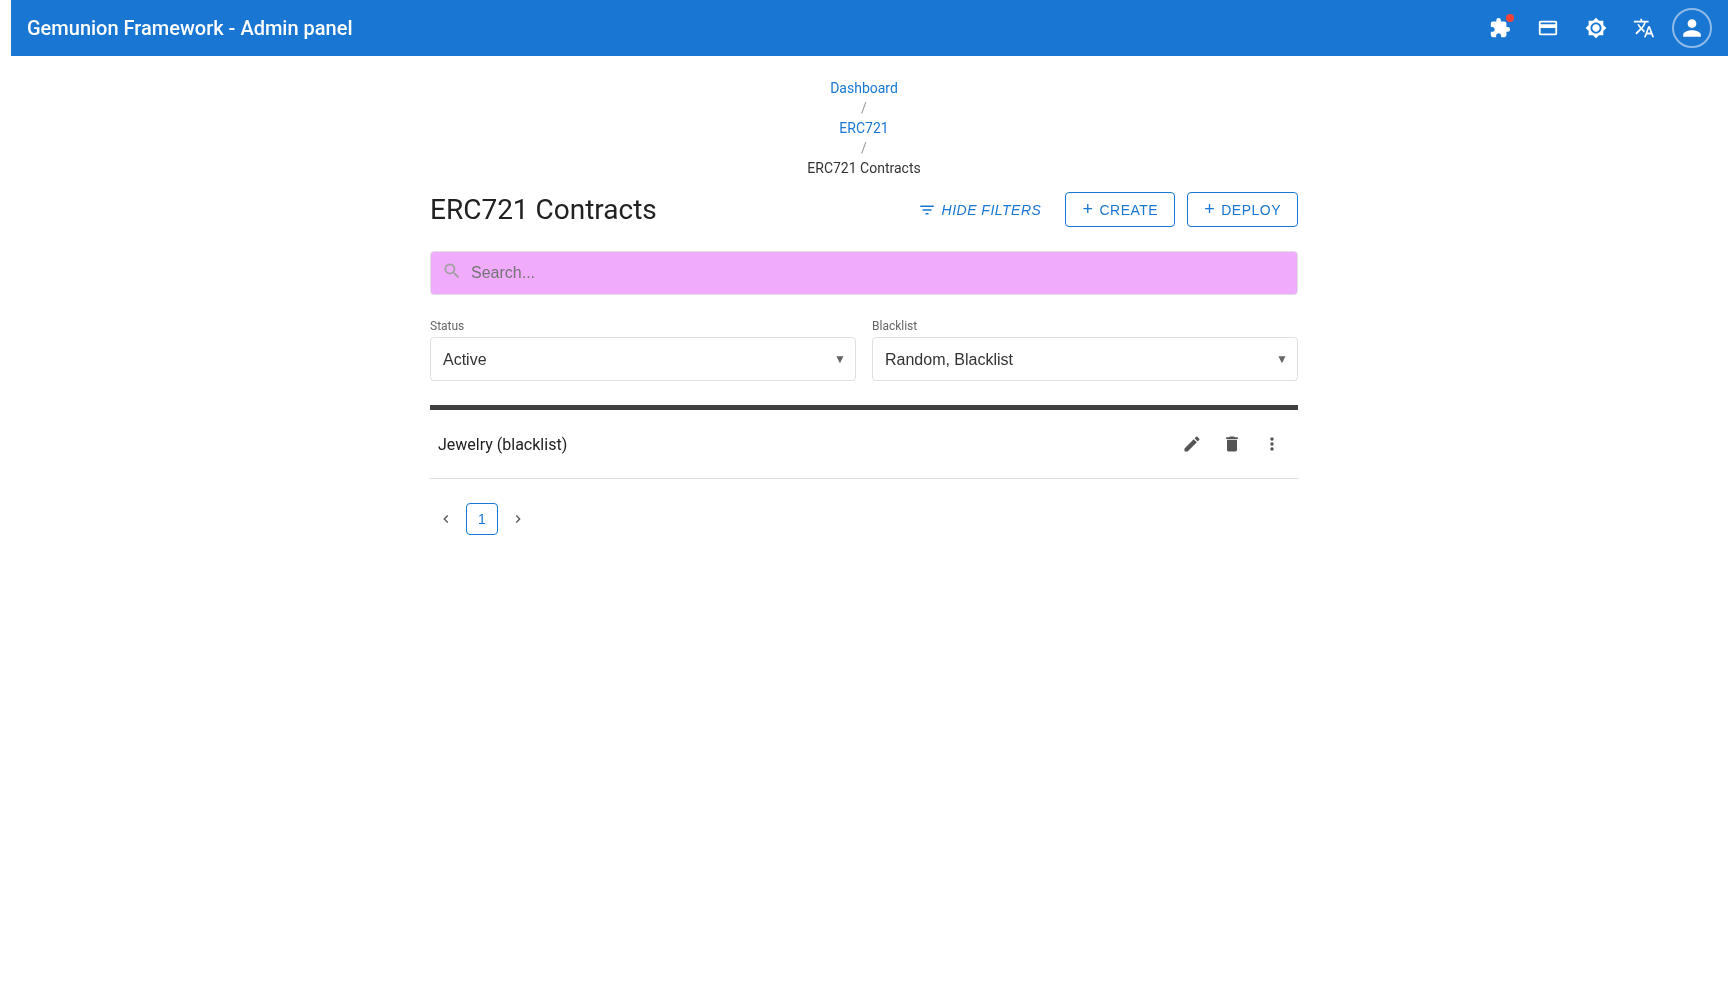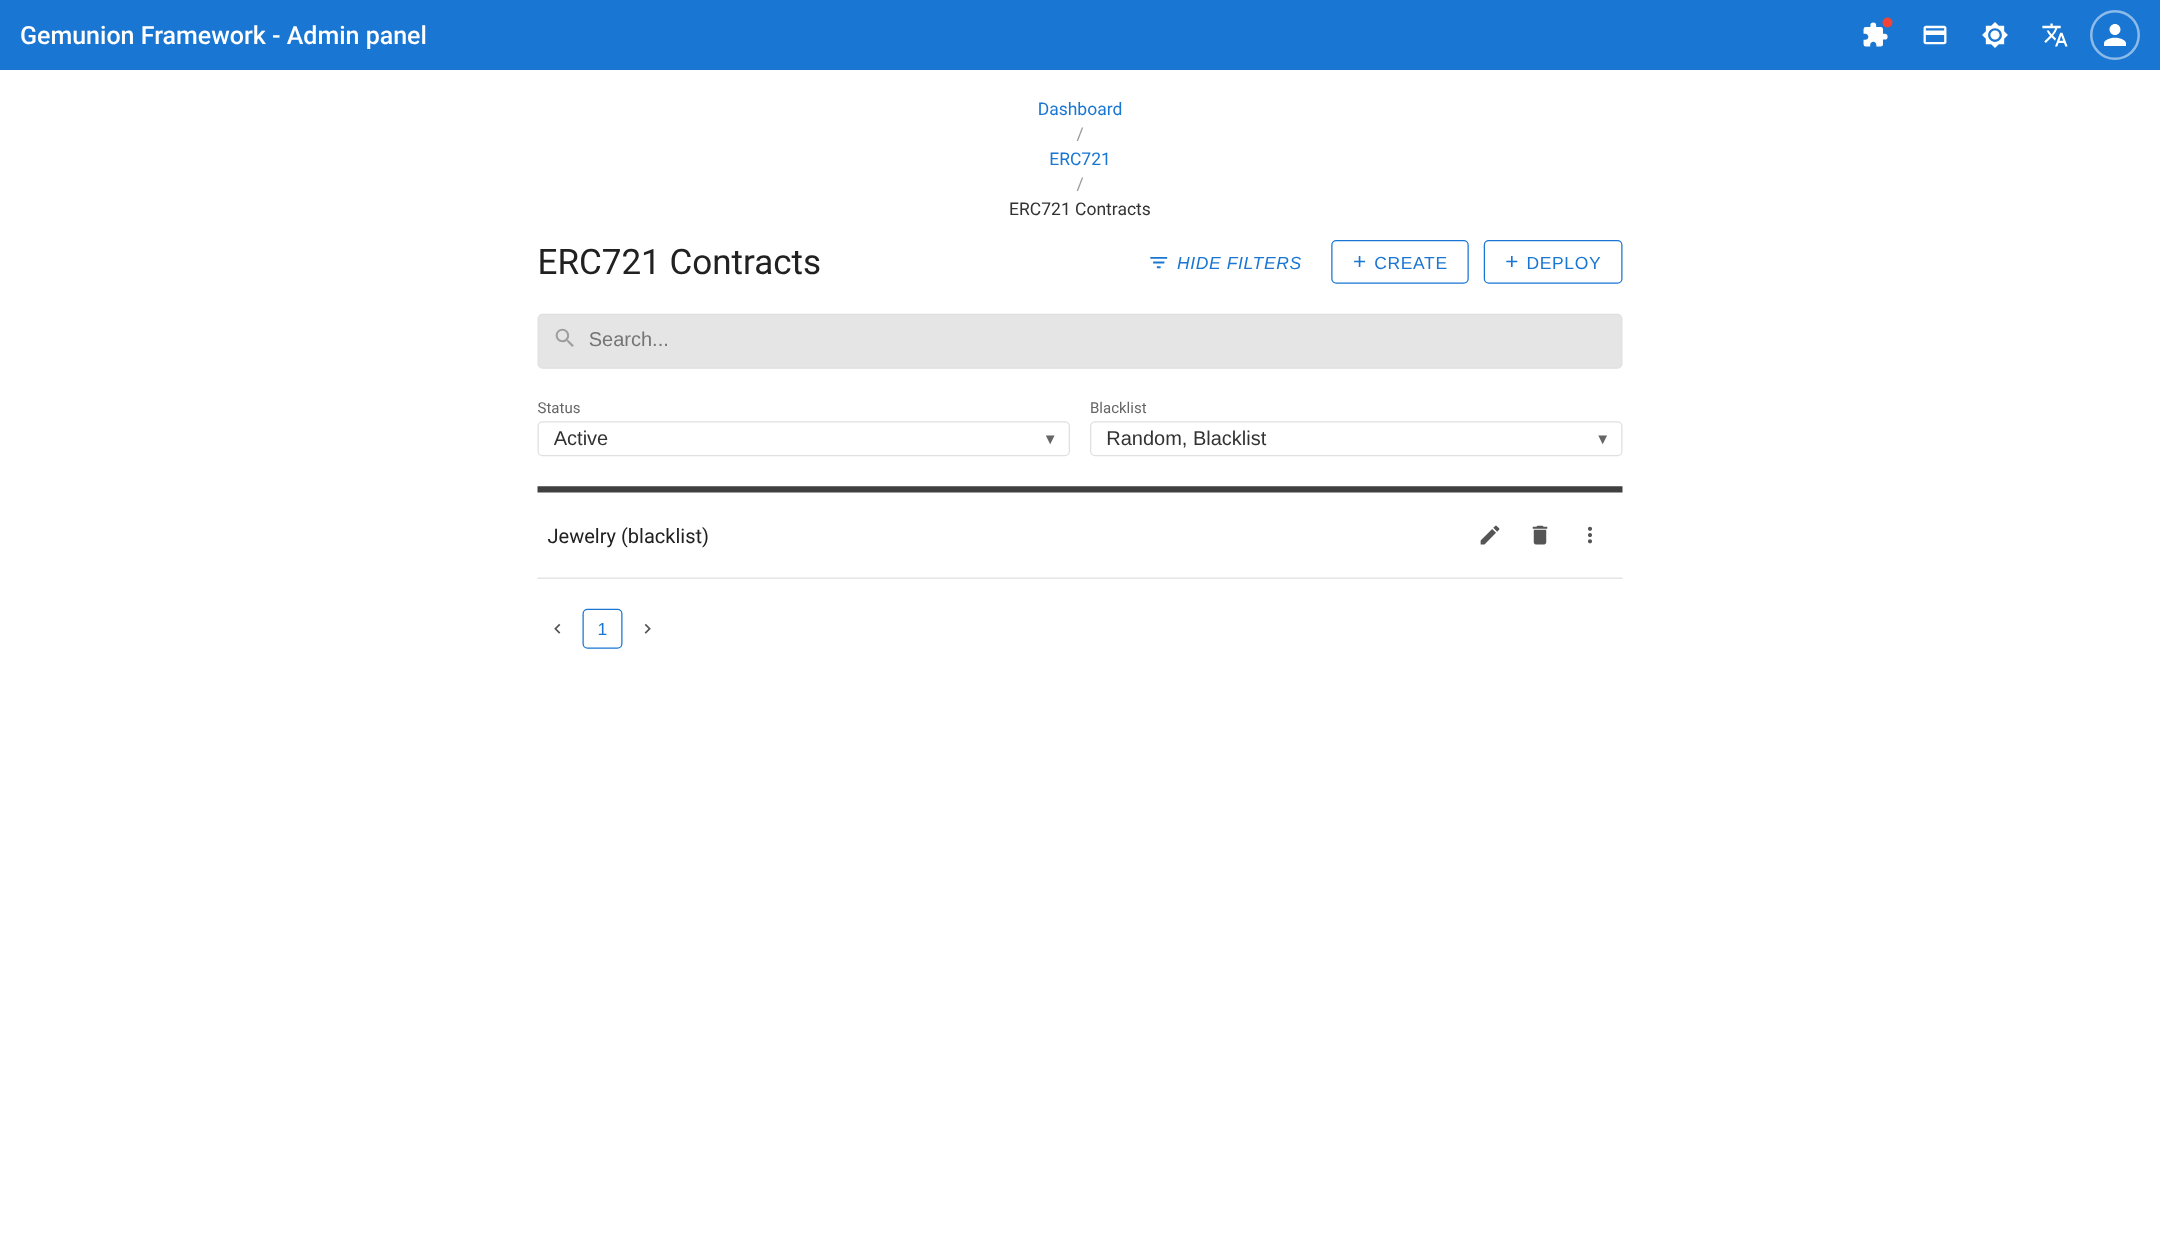--- a/index.html
+++ b/index.html
@@ -8,21 +8,21 @@
     
     .header {
       background: #1976d2;
       color: white;
       height: 56px;
       display: flex;
       align-items: center;
       justify-content: space-between;
       padding: 0 16px;
       position: fixed;
-      top: 0; left: 0; right: 0;
+      top: 0; left: 11px; right: 0;
       z-index: 100;
     }
     .header-title {
       font-size: 20px;
       font-weight: 500;
       color: white;
     }
     .header-icons {
       display: flex;
       align-items: center;
@@ -153,41 +153,41 @@
       font-size: 18px;
     }
     .search-input {
       width: 100%;
       height: 44px;
       padding: 0 12px 0 40px;
       border: 1px solid #e0e0e0;
       border-radius: 4px;
       font-size: 16px;
       color: #333;
-      background: #e5e5e5;
+      background: #f0abfc;
       outline: none;
     }
 
     
     .filters-row {
       display: flex;
       gap: 16px;
       margin-bottom: 24px;
     }
     .filter-group {
       flex: 1;
     }
     .filter-label {
       font-size: 12px;
       color: #666;
       margin-bottom: 4px;
     }
     .filter-select {
       width: 100%;
-      height: 28px;
+      height: 44px;
       padding: 0 32px 0 12px;
       border: 1px solid #e0e0e0;
       border-radius: 4px;
       font-size: 16px;
       color: #333;
       background: #fff;
       appearance: none;
       cursor: pointer;
       outline: none;
       position: relative;

